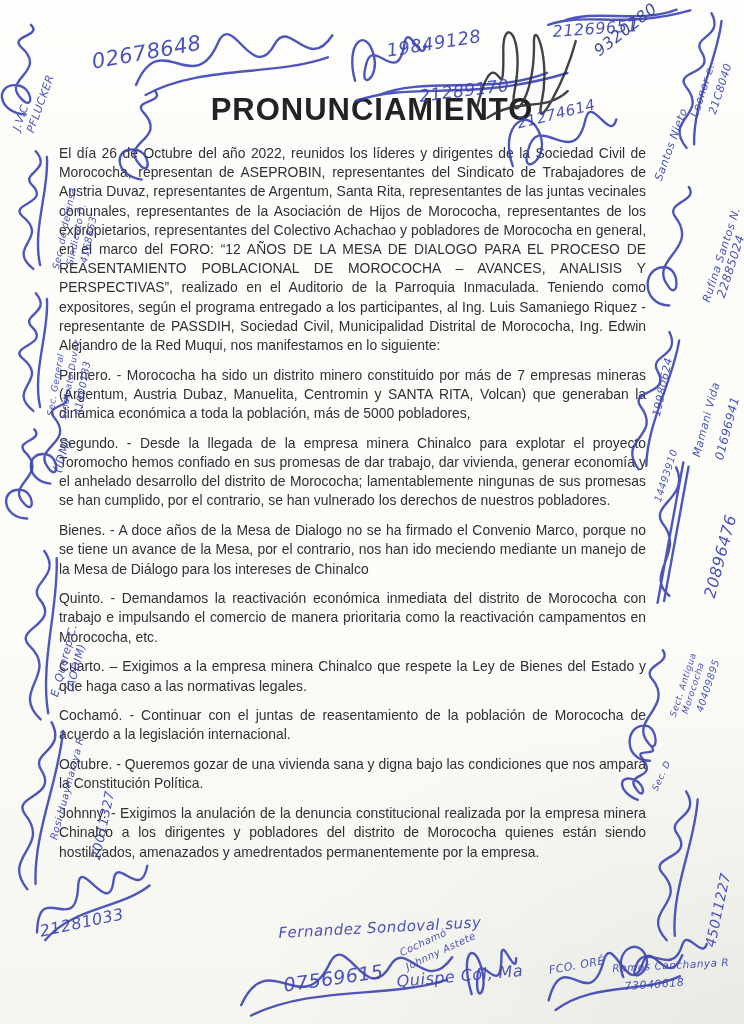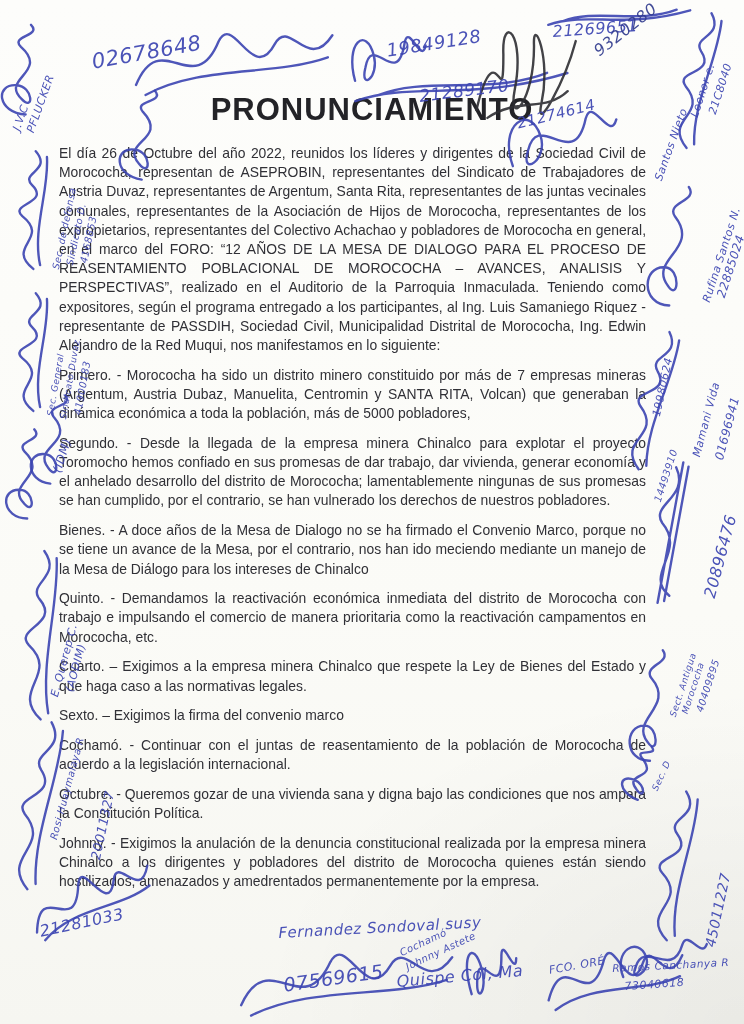--- a/index.html
+++ b/index.html
@@ -38,21 +38,20 @@
   <p><span class="pt-label">Primero. -</span> <span>Morococha ha sido un distrito minero constituido por más de 7 empresas mineras (Argentum, Austria Dubaz, Manuelita, Centromin y SANTA RITA, Volcan) que generaban la dinámica económica a toda la población, más de 5000 pobladores,</span></p>
 
   <p><span class="pt-label">Segundo. -</span> <span>Desde la llegada de la empresa minera Chinalco para explotar el proyecto Toromocho hemos confiado en sus promesas de dar trabajo, dar vivienda, generar economía y el anhelado desarrollo del distrito de Morococha; lamentablemente ningunas de sus promesas se han cumplido, por el contrario, se han vulnerado los derechos de nuestros pobladores.</span></p>
 
   <p><span class="pt-label">Bienes. -</span> <span>A doce años de la Mesa de Dialogo no se ha firmado el Convenio Marco, porque no se tiene un avance de la Mesa, por el contrario, nos han ido meciendo mediante un manejo de la Mesa de Diálogo para los intereses de Chinalco</span></p>
 
   <p><span class="pt-label">Quinto. -</span> <span>Demandamos la reactivación económica inmediata del distrito de Morococha con trabajo e impulsando el comercio de manera prioritaria como la reactivación campamentos en Morococha, etc.</span></p>
 
   <p><span class="pt-label">Cuarto. –</span> <span>Exigimos a la empresa minera Chinalco que respete la Ley de Bienes del Estado y que haga caso a las normativas legales.</span></p>
 
-  <p><span class="pt-label">Sexto. –</span> <span>Exigimos la firma del convenio marco</span></p>
 
   <p><span class="pt-label">Cochamó. -</span> <span>Continuar con el juntas de reasentamiento de la población de Morococha de acuerdo a la legislación internacional.</span></p>
 
   <p><span class="pt-label">Octubre. -</span> <span>Queremos gozar de una vivienda sana y digna bajo las condiciones que nos ampara la Constitución Política.</span></p>
 
   <p><span class="pt-label">Johnny. -</span> <span>Exigimos la anulación de la denuncia constitucional realizada por la empresa minera Chinalco a los dirigentes y pobladores del distrito de Morococha quienes están siendo hostilizados, amenazados y amedrentados permanentemente por la empresa.</span></p>
 </div>
   </div>
   <div id="sig-layer">
       <svg viewBox="0 0 100 50" preserveAspectRatio="none" class="stroke" style="left: 125px; top: 8px; width: 215px; height: 90px; transform: rotate(-5deg);">

